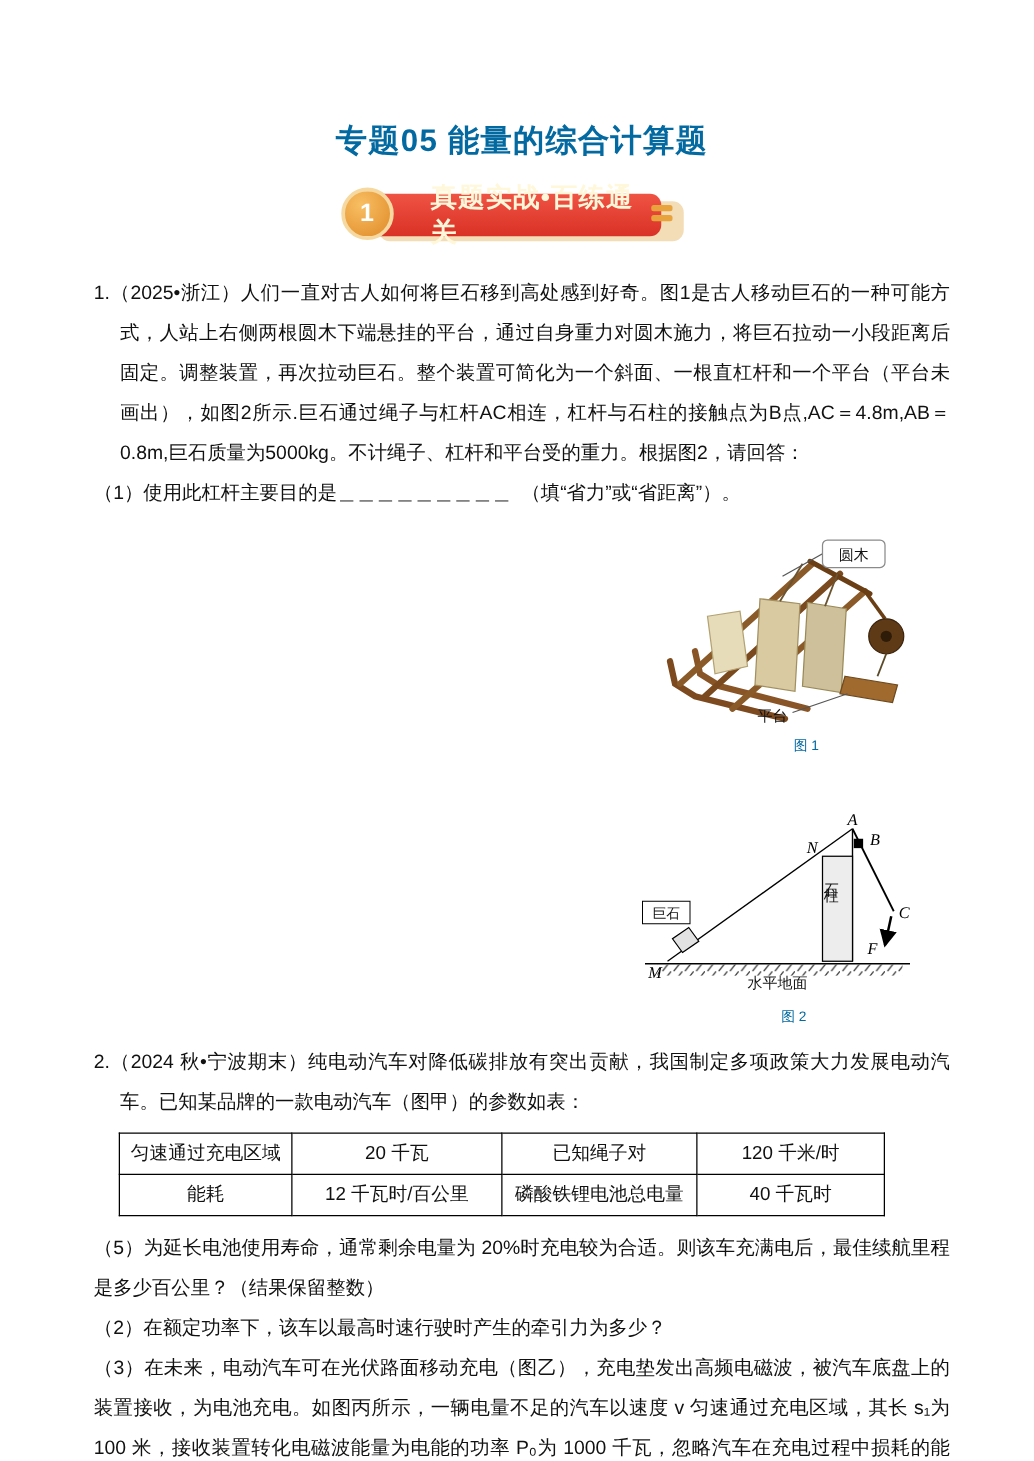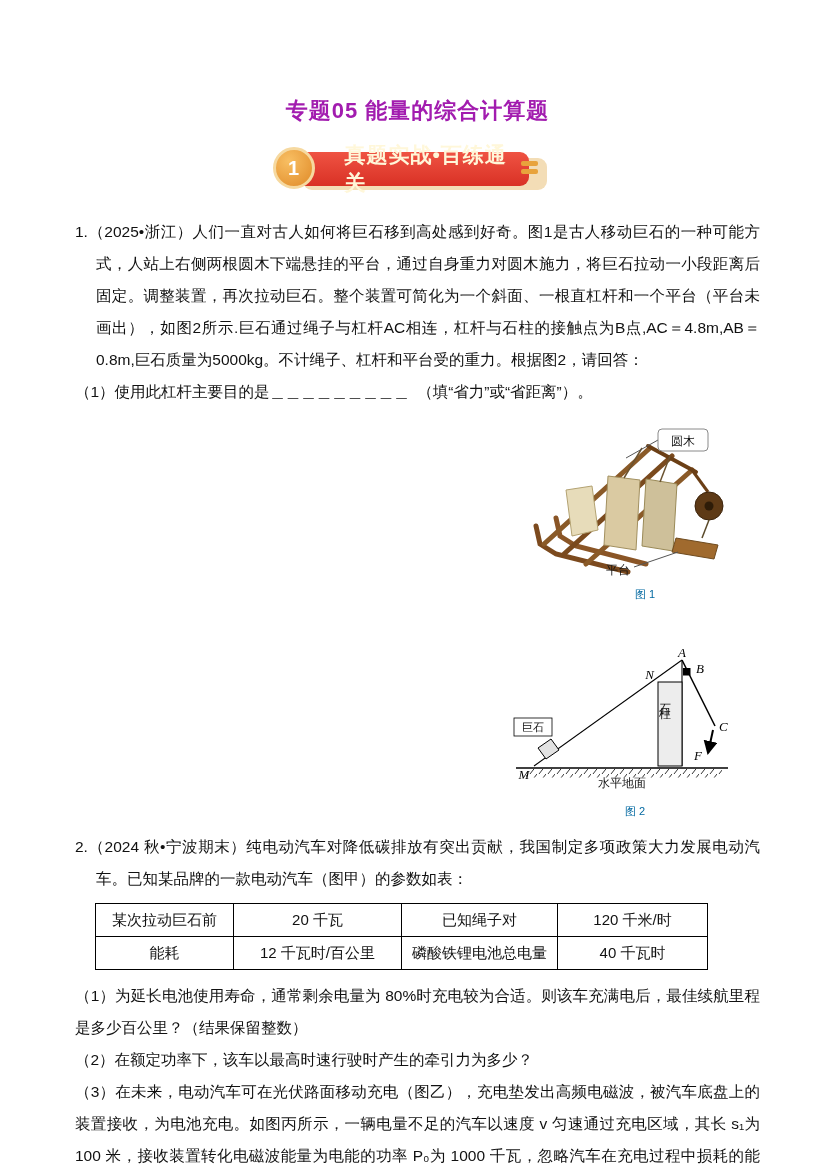--- a/index.html
+++ b/index.html
@@ -1,21 +1,21 @@
 <!DOCTYPE html>
 <html><head>
 <meta charset="utf-8">
 <style>
   * { margin:0; padding:0; box-sizing:border-box; }
   html,body { background:#ffffff; }
   body { font-family:"Liberation Sans","DejaVu Sans",sans-serif; color:#111; }
   .page { position:relative; width:827px; height:1169px; margin:0 auto; background:#fff;
           overflow:hidden; padding:96px 67px 0 75px; }
 
-  .title { text-align:center; color:#a21caf; font-size:22px; font-weight:bold; letter-spacing:1px; }
+  .title { text-align:center; color:#0369a1; font-size:25px; font-weight:bold; letter-spacing:1px; }
 
   
   .banner-wrap { position:relative; width:258px; height:40px; margin:24px auto 26px; }
   .banner-shadow { position:absolute; left:14px; top:8px; width:244px; height:32px;
                    background:#f3ddb6; border-radius:9px; }
   .banner { position:absolute; left:0; top:2px; width:240px; height:34px;
             background:linear-gradient(180deg,#ef5343 0%, #d93125 100%);
             border-radius:9px; display:flex; align-items:center; }
   .banner-num { position:absolute; left:-16px; top:-5px; width:42px; height:42px; border-radius:50%;
                 background:radial-gradient(circle at 35% 30%, #f8bf63, #e08a28);
@@ -156,34 +156,34 @@
 
     <table class="params">
       <colgroup>
           <col style="width:138px">
           <col style="width:168px">
           <col style="width:156px">
           <col style="width:150px">
         </colgroup>
       <tbody>
         <tr>
-          <td>某次拉动巨石前</td>
+          <td>匀速通过充电区域</td>
           <td>20 千瓦</td>
           <td>已知绳子对</td>
           <td>120 千米/时</td>
         </tr>
         <tr>
           <td>能耗</td>
           <td>12 千瓦时/百公里</td>
           <td>磷酸铁锂电池总电量</td>
           <td>40 千瓦时</td>
         </tr>
       </tbody>
     </table>
 
     <div class="subq">
-      <p>（1）为延长电池使用寿命，通常剩余电量为 80%时充电较为合适。则该车充满电后，最佳续航里程是多少百公里？（结果保留整数）</p>
+      <p>（5）为延长电池使用寿命，通常剩余电量为 20%时充电较为合适。则该车充满电后，最佳续航里程是多少百公里？（结果保留整数）</p>
       <p>（2）在额定功率下，该车以最高时速行驶时产生的牵引力为多少？</p>
       <p>（3）在未来，电动汽车可在光伏路面移动充电（图乙），充电垫发出高频电磁波，被汽车底盘上的装置接收，为电池充电。如图丙所示，一辆电量不足的汽车以速度 v 匀速通过充电区域，其长 s₁为 100 米，接收装置转化电磁波能量为电能的功率 P₀为 1000 千瓦，忽略汽车在充电过程中损耗的能量。两段充电区域的间距 S₂为 10 千米，电池消耗的电能全部用于维持汽车行驶，所受阻力为 1000 牛。为使汽车能顺</p>
     </div>
 
   </div>
 </div>
 
 </body></html>

